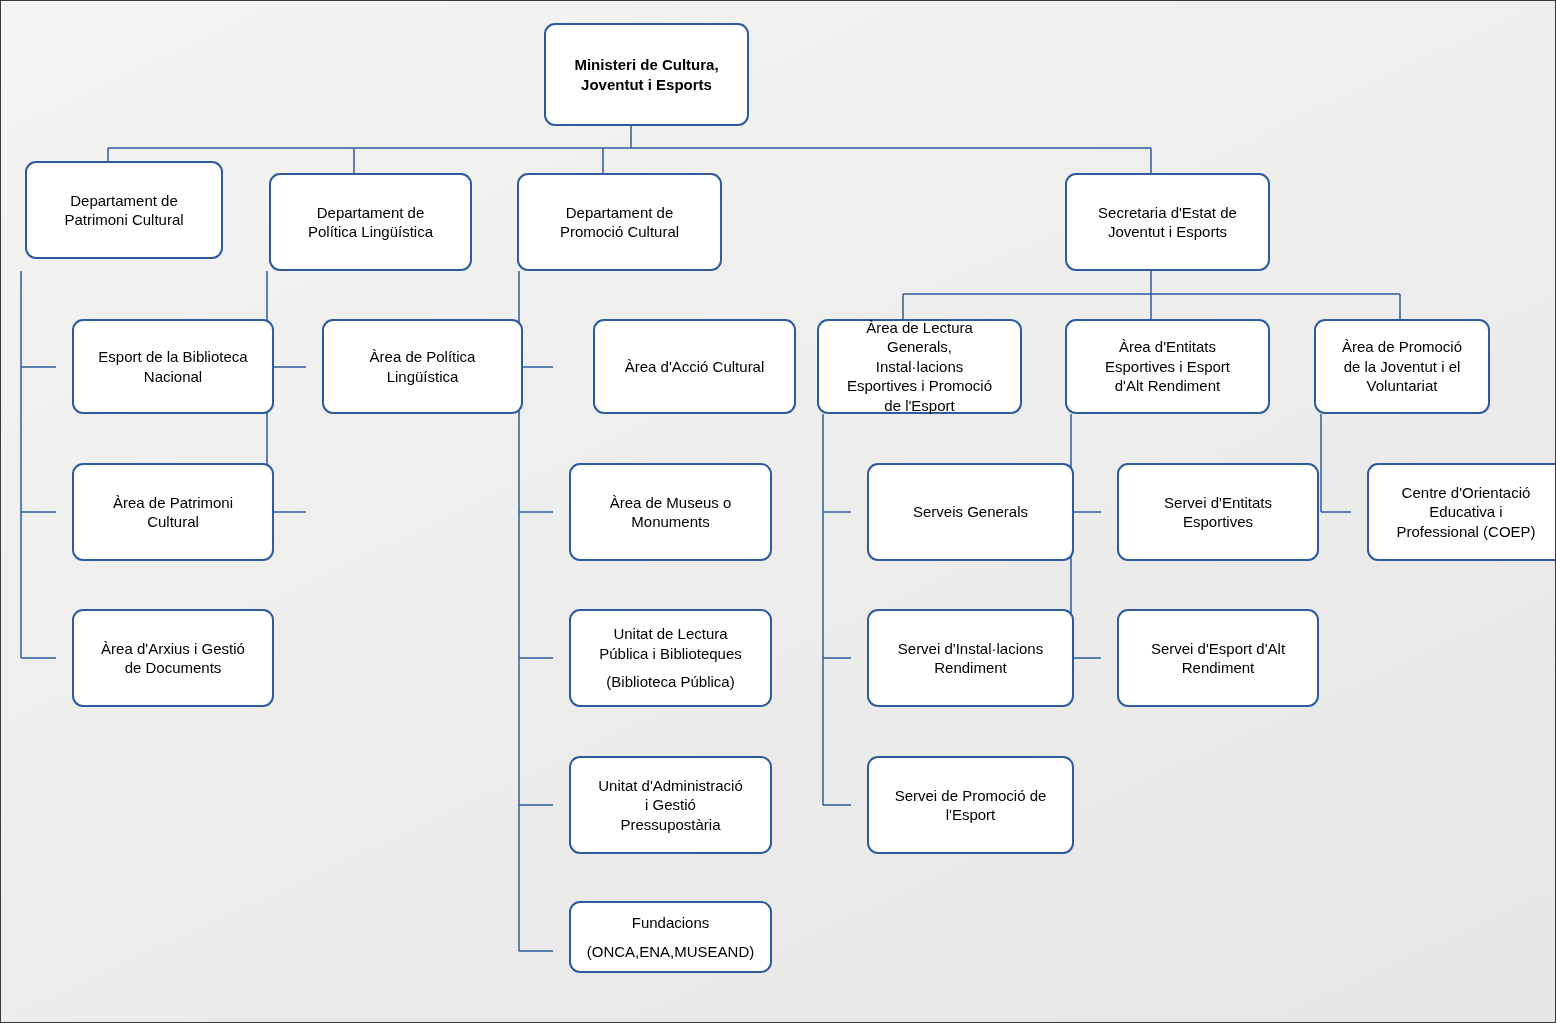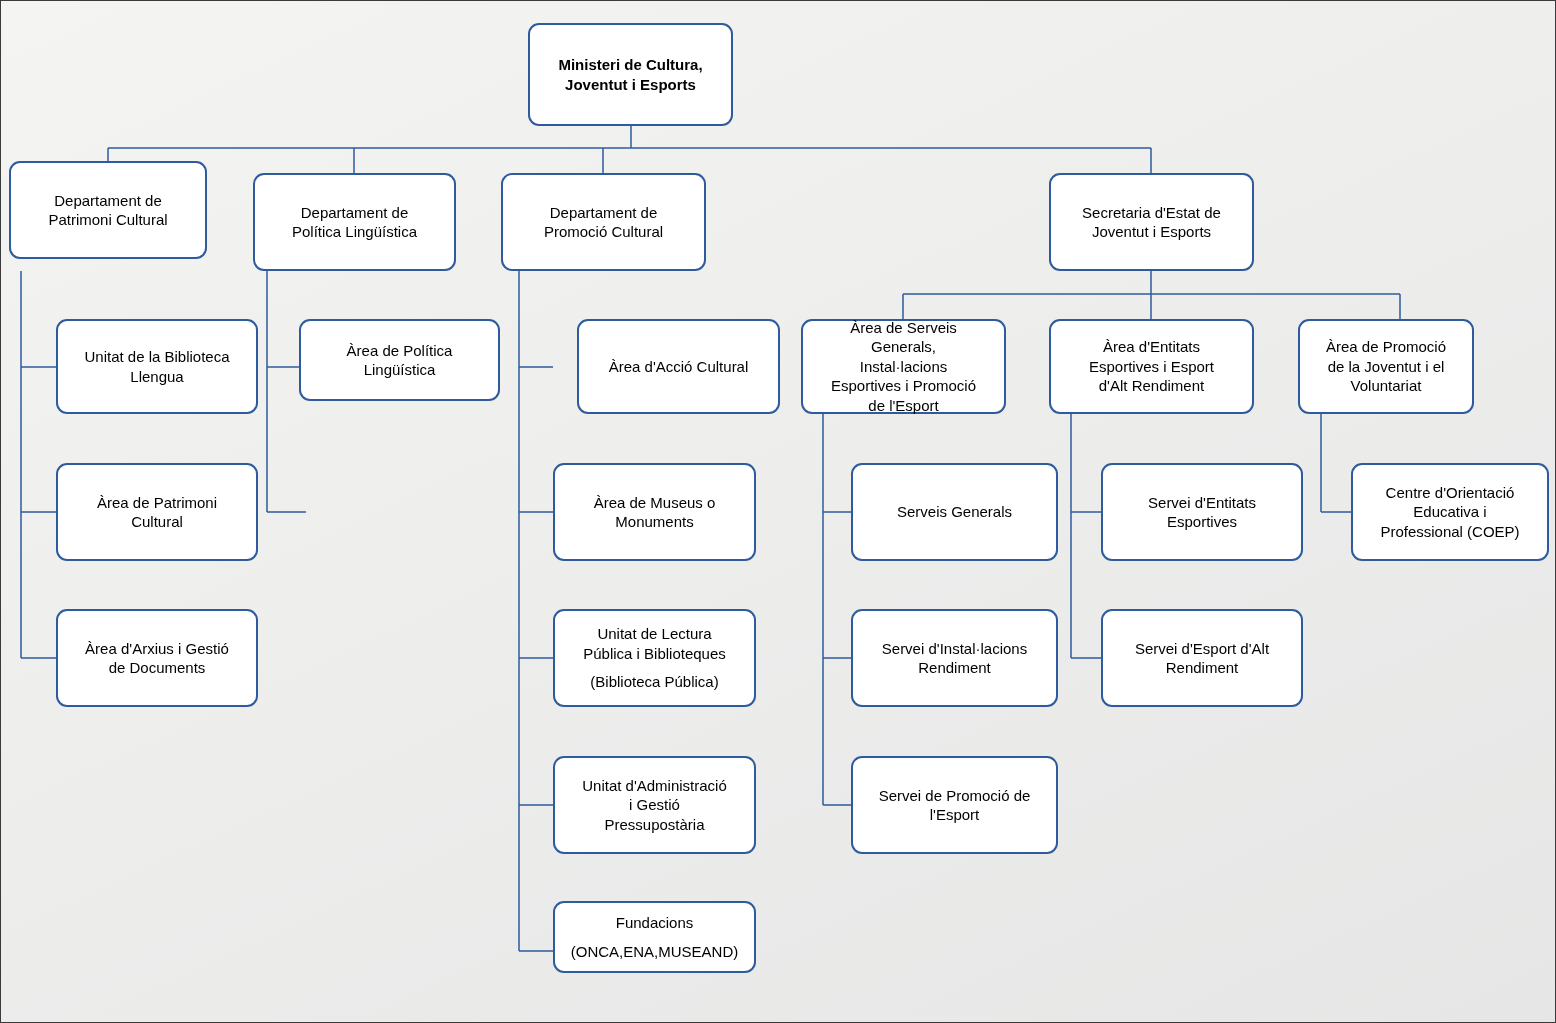--- a/index.html
+++ b/index.html
@@ -32,20 +32,21 @@
     border-radius: 11px;
     display: flex;
     flex-direction: column;
     align-items: center;
     justify-content: center;
     text-align: center;
     padding: 6px 24px;
     font-size: 15px;
     line-height: 1.3;
     color: var(--text, #000000);
+    margin-left: 16px;
   }
   .node.root { font-weight: bold; }
   .node .sub { margin-top: 9px; }
 </style>
 </head>
 <body>
 
 <div class="canvas">
 
   <svg class="connectors" viewBox="0 0 1556 1023" xmlns="http://www.w3.org/2000/svg">
@@ -70,30 +71,30 @@
     <span>Departament de Política Lingüística</span>
   </div>
   <div class="node" style="left:500px; top:172px; width:205px; height:98px">
     <span>Departament de Promoció Cultural</span>
   </div>
   <div class="node" style="left:1048px; top:172px; width:205px; height:98px">
     <span>Secretaria d'Estat de Joventut i Esports</span>
   </div>
 
   <div class="node" style="left:55px; top:318px; width:202px; height:95px">
-    <span>Unitat de la Biblioteca Llengua</span>
+    <span>Esport de la Biblioteca Nacional</span>
   </div>
   <div class="node" style="left:55px; top:462px; width:202px; height:98px">
     <span>Àrea de Patrimoni Cultural</span>
   </div>
   <div class="node" style="left:55px; top:608px; width:202px; height:98px">
     <span>Àrea d'Arxius i Gestió de Documents</span>
   </div>
 
-  <div class="node" style="left:298px; top:318px; width:201px; height:82px">
+  <div class="node" style="left:305px; top:318px; width:201px; height:95px">
     <span>Àrea de Política Lingüística</span>
   </div>
 
   <div class="node" style="left:576px; top:318px; width:203px; height:95px">
     <span>Àrea d'Acció Cultural</span>
   </div>
   <div class="node" style="left:552px; top:462px; width:203px; height:98px">
     <span>Àrea de Museus o Monuments</span>
   </div>
   <div class="node" style="left:552px; top:608px; width:203px; height:98px">
@@ -102,21 +103,21 @@
   </div>
   <div class="node" style="left:552px; top:755px; width:203px; height:98px">
     <span>Unitat d'Administració i Gestió Pressupostària</span>
   </div>
   <div class="node" style="left:552px; top:900px; width:203px; height:72px">
     <span>Fundacions</span>
     <span class="sub">(ONCA,ENA,MUSEAND)</span>
   </div>
 
   <div class="node" style="left:800px; top:318px; width:205px; height:95px">
-    <span>Àrea de Serveis Generals, Instal·lacions Esportives i Promoció de l'Esport</span>
+    <span>Àrea de Lectura Generals, Instal·lacions Esportives i Promoció de l'Esport</span>
   </div>
   <div class="node" style="left:1048px; top:318px; width:205px; height:95px">
     <span>Àrea d'Entitats Esportives i Esport d'Alt Rendiment</span>
   </div>
   <div class="node" style="left:1297px; top:318px; width:176px; height:95px">
     <span>Àrea de Promoció de la Joventut i el Voluntariat</span>
   </div>
 
   <div class="node" style="left:850px; top:462px; width:207px; height:98px">
     <span>Serveis Generals</span>

